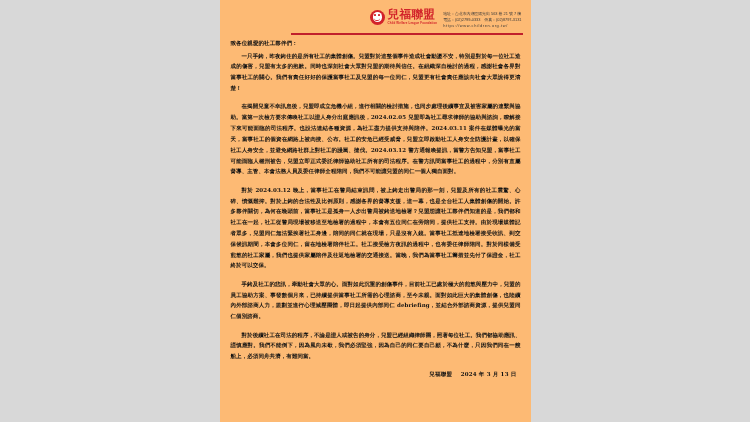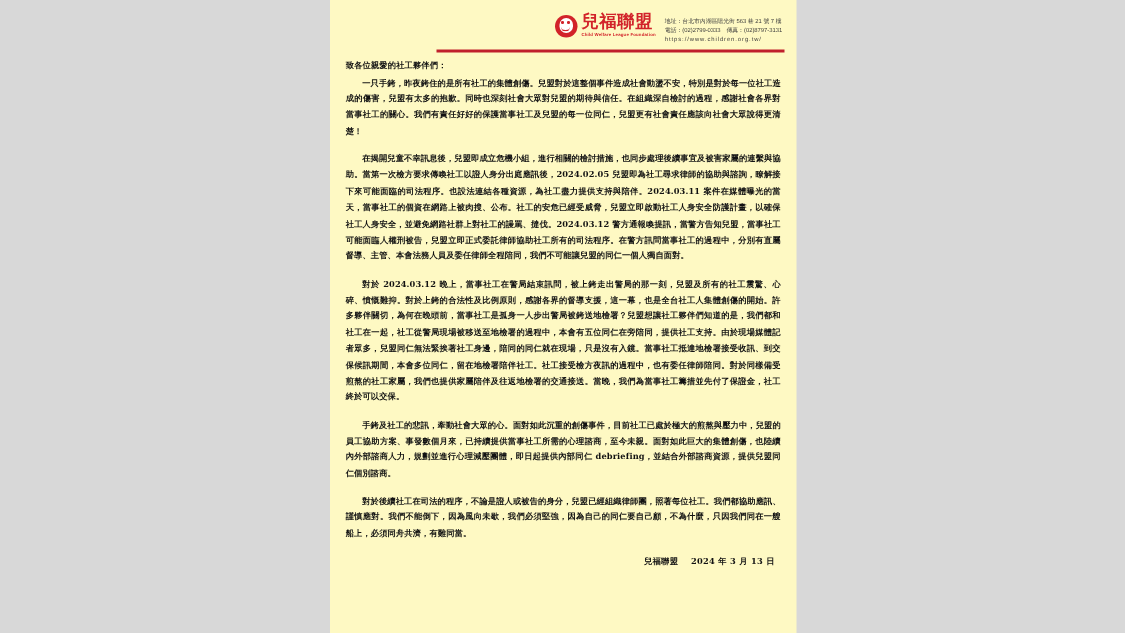--- a/index.html
+++ b/index.html
@@ -18,21 +18,21 @@
     width: 750px;
     height: 422px;
     background: #d8d8d8;
     display: flex;
     justify-content: center;
   }
   .page {
     position: relative;
     width: 311px;
     height: 422px;
-    background: #fef9c3;
+    background: #fdba74;
     box-sizing: border-box;
     padding: 6px 8px 0 9px;
   }
 
   
   .letterhead {
     display: flex;
     align-items: flex-start;
     justify-content: flex-end;
     gap: 6px;

